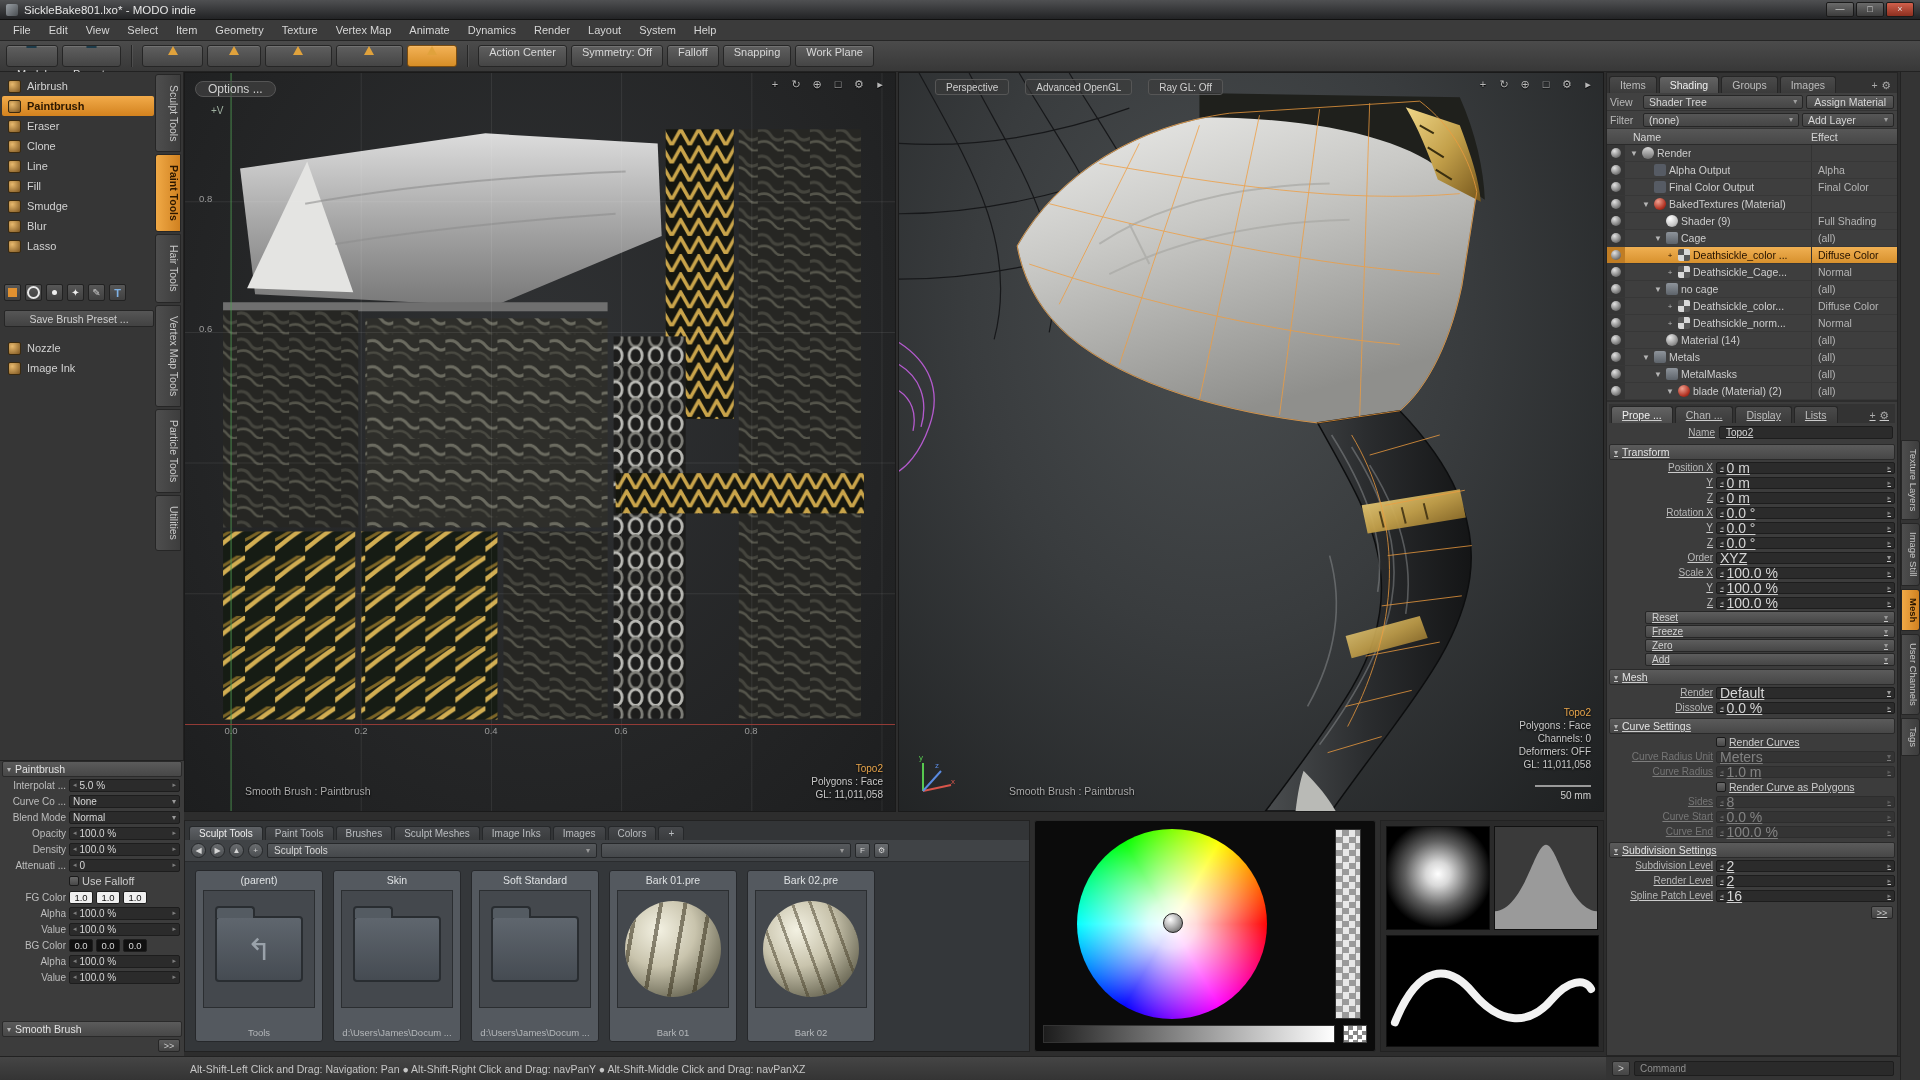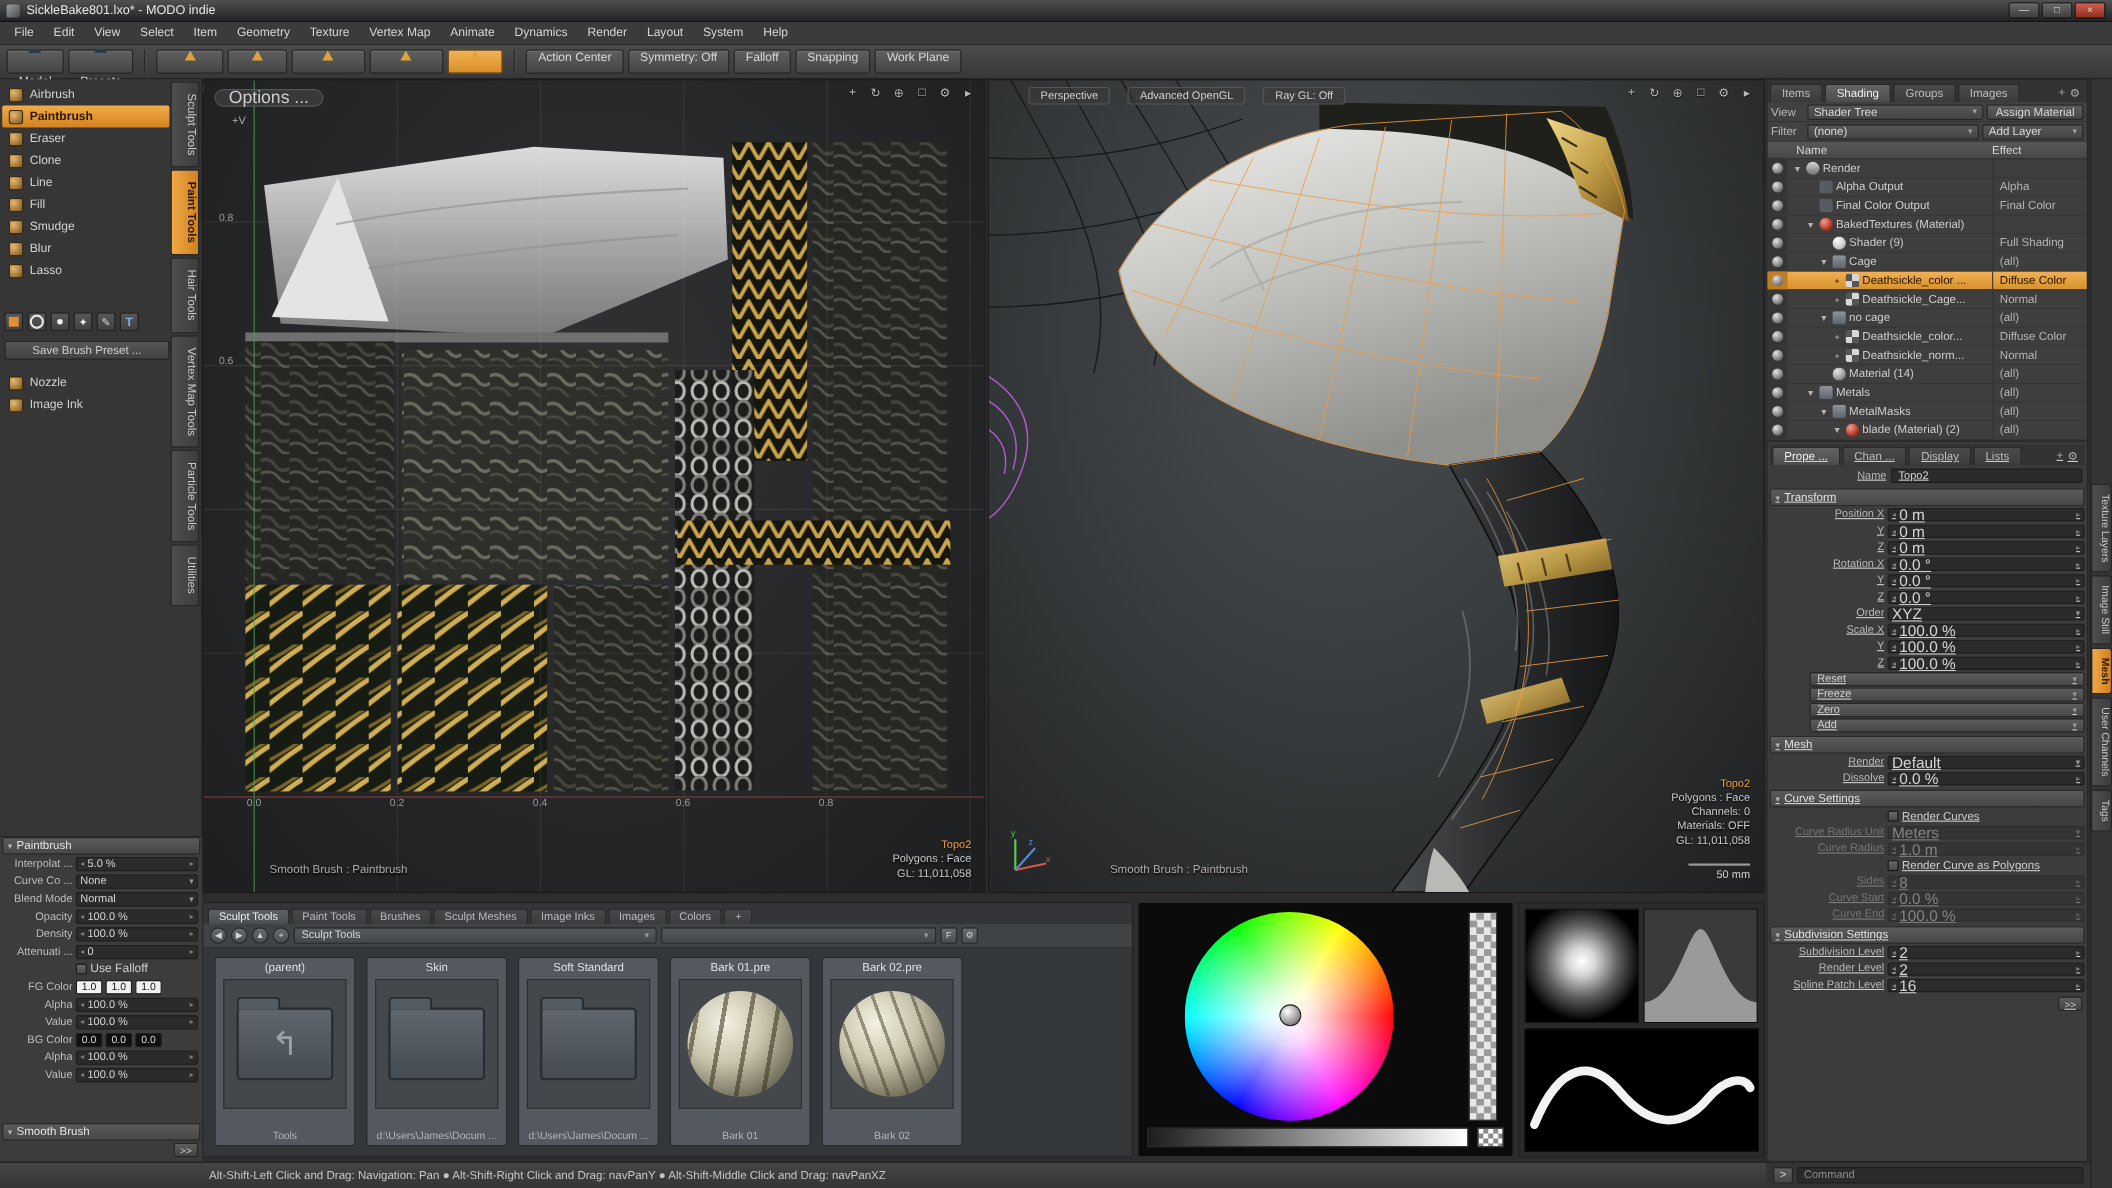--- a/index.html
+++ b/index.html
@@ -66,21 +66,21 @@
   .mini.light { background:#f0f0f0; color:#111; }
   .mini.darkc { background:#101010; color:#d8d8d8; }
   .pp-bottom { margin-top:auto; }
   .chip { min-width:22px; height:13px; border:1px solid #262626; border-radius:2px; background:linear-gradient(#5d5d5d,#434343); color:#ccc; font-size:9px; display:inline-flex; align-items:center; justify-content:center; padding:0 4px; }
   .pp-expand-row { display:flex; justify-content:flex-end; padding:2px 2px 4px; }
 
   
   .uvvp { position:absolute; left:184px; top:72px; width:712px; height:740px; background:radial-gradient(ellipse at 50% 40%, #303234 0%, #232425 70%, #1d1e1f 100%); border:1px solid #1a1a1a; overflow:hidden; }
   .uv-canvas, .v3d-canvas { position:absolute; inset:0; }
   .uv-canvas svg, .v3d-canvas svg { width:100%; height:100%; display:block; }
-  .options-btn { position:absolute; left:10px; top:8px; height:16px; padding:0 12px; border:1px solid #555; border-radius:8px; background:rgba(70,70,70,.6); color:#cfcfcf; font-size:16px; line-height:15px; }
+  .options-btn { position:absolute; left:10px; top:8px; height:16px; padding:0 12px; border:1px solid #555; border-radius:8px; background:rgba(70,70,70,.6); color:#cfcfcf; font-size:12px; line-height:15px; }
   .axis-v { position:absolute; left:26px; top:32px; color:#9fb0a0; font-size:10px; }
   .uv-rl span { position:absolute; left:14px; color:#9a9a9a; font-size:9.5px; }
   .uv-rl span:nth-child(1) { top:120px; }
   .uv-rl span:nth-child(2) { top:250px; }
   .uv-rb { position:absolute; left:0; top:652px; width:100%; height:12px; color:#9a9a9a; font-size:9.5px; }
   .uv-rb span { position:absolute; width:40px; text-align:center; top:0; }
   .uv-rb span:nth-child(1) { left:26px; } .uv-rb span:nth-child(2) { left:156px; }
   .uv-rb span:nth-child(3) { left:286px; } .uv-rb span:nth-child(4) { left:416px; }
   .uv-rb span:nth-child(5) { left:546px; }
   .vp-status { position:absolute; bottom:14px; left:60px; color:#a9a9a9; font-size:10.5px; text-shadow:0 1px 2px #000; }
@@ -635,21 +635,21 @@
       </svg>
       <span class="gz-y">y</span>
       <span class="gz-x">x</span>
       <span class="gz-z">z</span>
     </div>
     <div class="vp-status" style="left:110px;">Smooth Brush : Paintbrush</div>
     <div class="v3d-info">
       <span>Topo2</span>
         <span>Polygons : Face</span>
         <span>Channels: 0</span>
-        <span>Materials: OFF</span>
+        <span>Deformers: OFF</span>
         <span>GL: 11,011,058</span>
     </div>
     <div class="v3d-scale">50 mm</div>
   </div>
 
   <div class="rightpanel">
     <div class="rp-tabs">
       <div class="rp-tab"><span>Items</span></div>
         <div class="rp-tab active"><span>Shading</span></div>
         <div class="rp-tab"><span>Groups</span></div>

